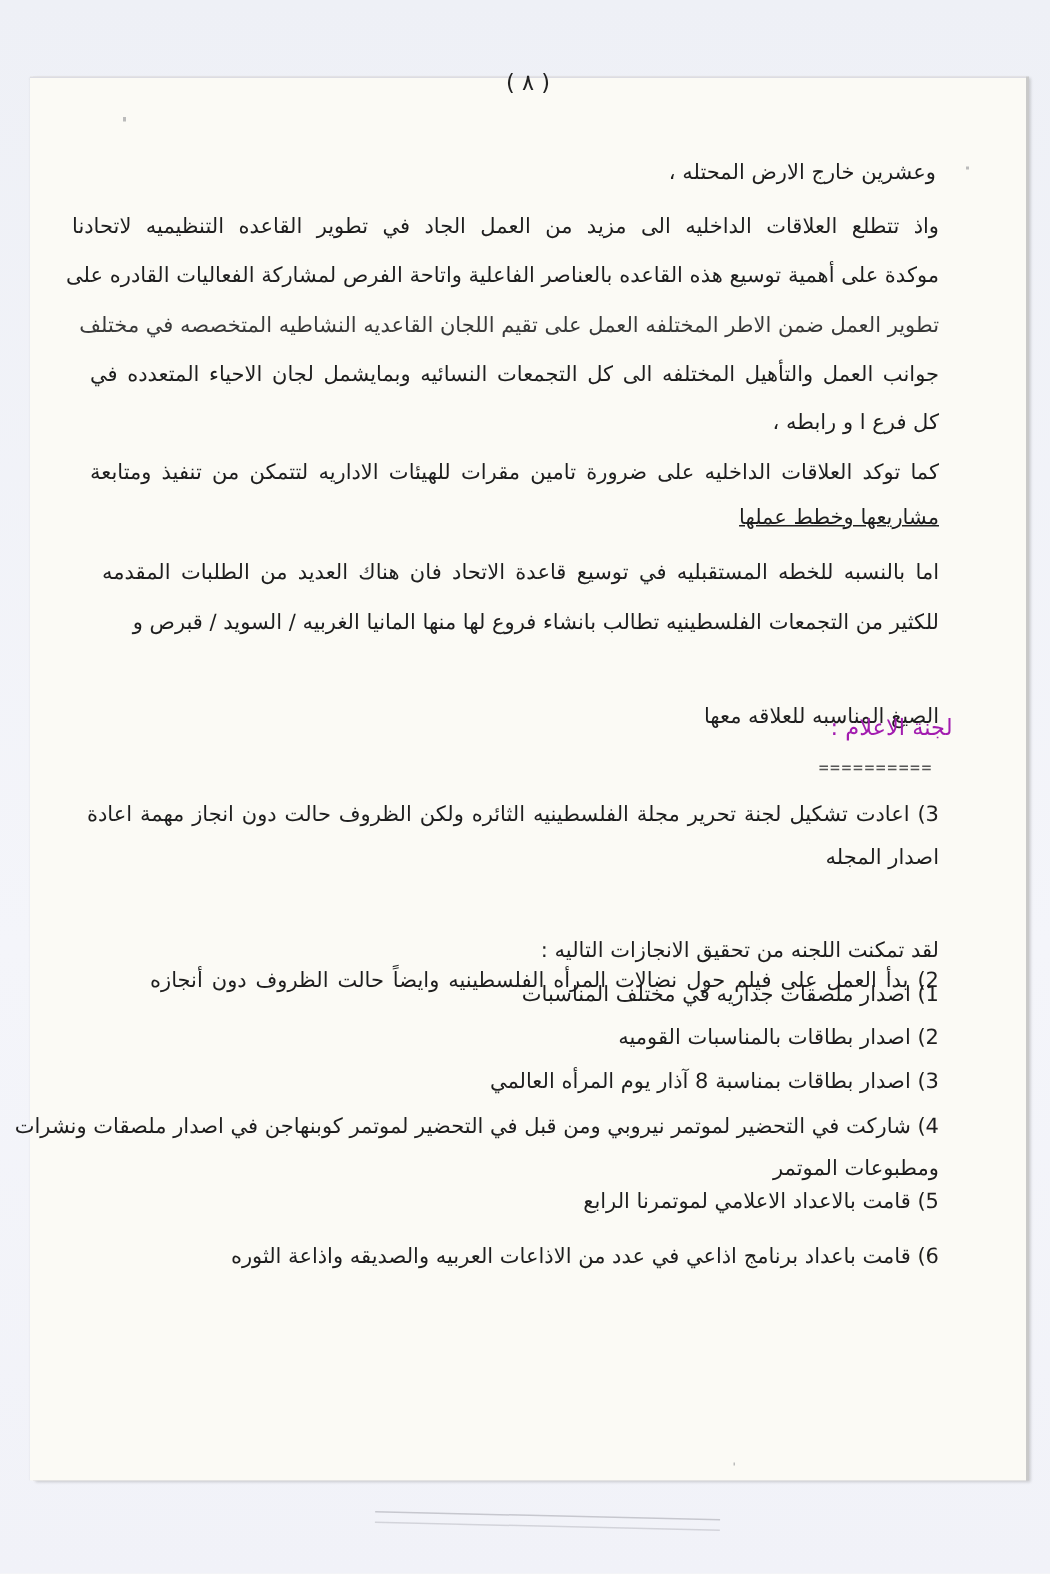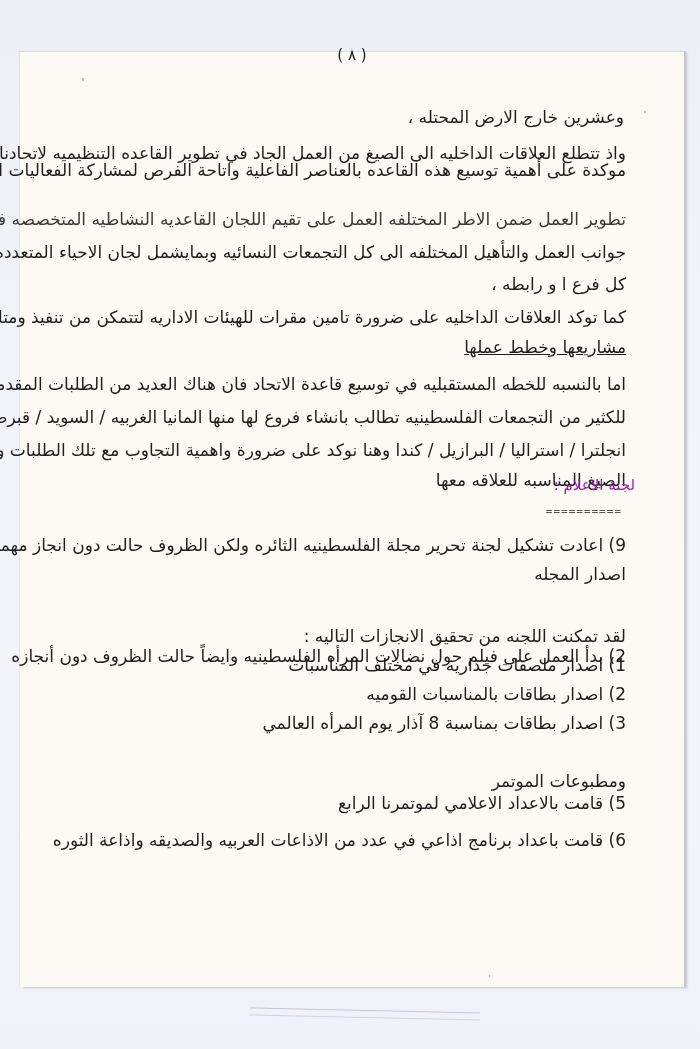--- a/index.html
+++ b/index.html
@@ -39,21 +39,21 @@
       color: #222;
       letter-spacing: 4px;
       font-family: "DejaVu Sans", sans-serif;
     }
     .line {
       position: absolute;
       right: 60px;
       direction: rtl;
       text-align: right;
       white-space: nowrap;
-      font-size: 17px;
+      font-size: 14px;
       color: #1e1e1e;
       font-family: "DejaVu Sans", sans-serif;
     }
     .line.full {
       left: 8px;
       text-align: justify;
       text-align-last: justify;
     }
     .line.faded { color: #3a3a3a; }
     .heading {
@@ -91,47 +91,47 @@
 </head>
 <body>
 
 <div class="scan-background"></div>
 
 <div class="page">
   <div class="page-number">( ٨ )</div>
 
   <div class="line" style="top:55px;">وعشرين خارج الارض المحتله ،</div>
 
-  <div class="line full" style="top:91px; right:58px; left:28px;">واذ تتطلع العلاقات الداخليه الى الصيغ من العمل الجاد في تطوير القاعده التنظيميه لاتحادنا</div>
-  <div class="line full" style="top:108px; right:58px; left:28px;">موكدة على أهمية توسيع هذه القاعده بالعناصر الفاعلية واتاحة الفرص لمشاركة الفعاليات القادره على</div>
+  <div class="line full" style="top:91px; right:58px; left:28px;">واذ تتطلع العلاقات الداخليه الى مزيد من العمل الجاد في تطوير القاعده التنظيميه لاتحادنا</div>
+  <div class="line full" style="top:124px; right:58px; left:28px;">موكدة على أهمية توسيع هذه القاعده بالعناصر الفاعلية واتاحة الفرص لمشاركة الفعاليات القادره على</div>
   <div class="line full faded" style="top:157px; right:58px; left:20px;margin-left:16px;">تطوير العمل ضمن الاطر المختلفه العمل على تقيم اللجان القاعديه النشاطيه المتخصصه في مختلف</div>
   <div class="line full" style="top:190px; right:58px; left:40px;">جوانب العمل والتأهيل المختلفه الى كل التجمعات النسائيه وبمايشمل لجان الاحياء المتعدده في</div>
   <div class="line" style="top:222px; right:58px;">كل فرع ا و رابطه ،</div>
 
   <div class="line full" style="top:255px; right:58px; left:28px;margin-left:12px;">كما توكد العلاقات الداخليه على ضرورة تامين مقرات للهيئات الاداريه لتتمكن من تنفيذ ومتابعة</div>
   <div class="line" style="top:285px; right:58px;text-decoration:underline;">مشاريعها وخطط عملها</div>
 
   <div class="line full" style="top:322px; right:58px; left:48px;">اما بالنسبه للخطه المستقبليه في توسيع قاعدة الاتحاد فان هناك العديد من الطلبات المقدمه</div>
   <div class="line full" style="top:355px; right:58px; left:48px;margin-left:40px;">للكثير من التجمعات الفلسطينيه تطالب بانشاء فروع لها منها المانيا الغربيه / السويد / قبرص و</div>
-  <div class="line full" style="top:388px; right:58px; left:48px;">انجلترا / استراليا / البرازيل / كندا وهنا نوكد على ضرورة واهمية التجاوب مع تلك الطلبات وايجاد</div>
   <div class="line" style="top:418px; right:58px;">الصيغ المناسبه للعلاقه معها</div>
 
   <div class="heading" style="top:424px;">لجنة الاعلام :</div>
   <div class="equals" style="top:453px;">==========</div>
 
-  <div class="line full" style="top:483px; right:58px; left:38px;">9) اعادت تشكيل لجنة تحرير مجلة الفلسطينيه الثائره ولكن الظروف حالت دون انجاز مهمة اعادة</div>
+  <div class="line full" style="top:483px; right:58px; left:38px;">3) اعادت تشكيل لجنة تحرير مجلة الفلسطينيه الثائره ولكن الظروف حالت دون انجاز مهمة اعادة</div>
   <div class="line" style="top:512px; right:58px;">اصدار المجله</div>
 
   <div class="line full" style="top:546px; right:58px; left:80px;margin-top:48px;">2) بدأ العمل على فيلم حول نضالات المرأه الفلسطينيه وايضاً حالت الظروف دون أنجازه</div>
 
   <div class="line" style="top:574px; right:58px;">لقد تمكنت اللجنه من تحقيق الانجازات التاليه :</div>
 
   <div class="line" style="top:603px; right:58px;">1) اصدار ملصقات جداريه في مختلف المناسبات</div>
   <div class="line" style="top:632px; right:58px;">2) اصدار بطاقات بالمناسبات القوميه</div>
   <div class="line" style="top:661px; right:58px;">3) اصدار بطاقات بمناسبة 8 آذار يوم المرأه العالمي</div>
+  <div class="line full" style="top:691px; right:58px; left:10px;">4) شاركت في التحضير لموتمر نيروبي ومن قبل في التحضير لموتمر كوبنهاجن في اصدار ملصقات ونشرات</div>
   <div class="line" style="top:719px; right:58px;">ومطبوعات الموتمر</div>
   <div class="line" style="top:741px; right:58px;">5) قامت بالاعداد الاعلامي لموتمرنا الرابع</div>
   <div class="line" style="top:778px; right:58px;">6) قامت باعداد برنامج اذاعي في عدد من الاذاعات العربيه والصديقه واذاعة الثوره</div>
 
   <span class="speck" style="left:62px; top:26px;"></span>
   <span class="speck" style="left:624px; top:59px; width:2px; height:2px;"></span>
   <span class="speck" style="left:469px; top:923px; width:1px; height:2px;"></span>
 </div>
 
 <div class="pen-mark"></div>

